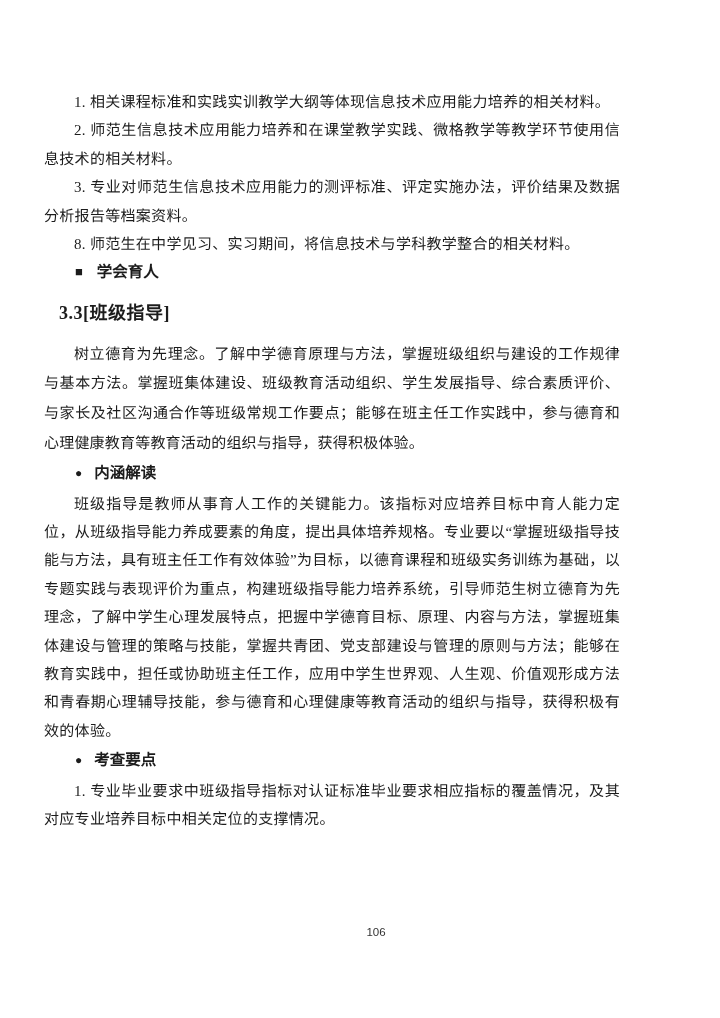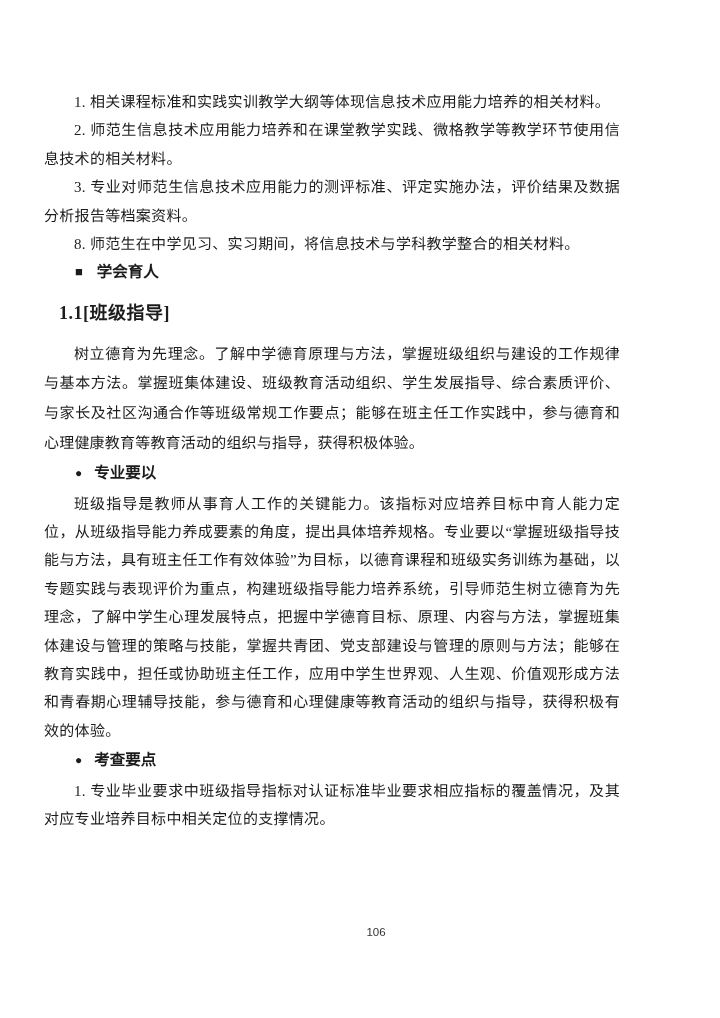--- a/index.html
+++ b/index.html
@@ -79,26 +79,26 @@
 
   <p class="para indent">1. 相关课程标准和实践实训教学大纲等体现信息技术应用能力培养的相关材料。</p>
   <p class="para indent">2. 师范生信息技术应用能力培养和在课堂教学实践、微格教学等教学环节使用信息技术的相关材料。</p>
   <p class="para indent">3. 专业对师范生信息技术应用能力的测评标准、评定实施办法，评价结果及数据分析报告等档案资料。</p>
   <p class="para indent">8. 师范生在中学见习、实习期间，将信息技术与学科教学整合的相关材料。</p>
 
   <p class="section-line">
     <span class="sq">■</span><span>学会育人</span>
   </p>
 
-  <h2 class="heading">1.1[班级指导]</h2>
+  <h2 class="heading">3.3[班级指导]</h2>
 
   <p class="para indent bold-para">树立德育为先理念。了解中学德育原理与方法，掌握班级组织与建设的工作规律与基本方法。掌握班集体建设、班级教育活动组织、学生发展指导、综合素质评价、与家长及社区沟通合作等班级常规工作要点；能够在班主任工作实践中，参与德育和心理健康教育等教育活动的组织与指导，获得积极体验。</p>
 
   <p class="bullet-line">
-    <span class="dot">●</span><span>专业要以</span>
+    <span class="dot">●</span><span>内涵解读</span>
   </p>
 
   <p class="para indent">班级指导是教师从事育人工作的关键能力。该指标对应培养目标中育人能力定位，从班级指导能力养成要素的角度，提出具体培养规格。专业要以“掌握班级指导技能与方法，具有班主任工作有效体验”为目标，以德育课程和班级实务训练为基础，以专题实践与表现评价为重点，构建班级指导能力培养系统，引导师范生树立德育为先理念，了解中学生心理发展特点，把握中学德育目标、原理、内容与方法，掌握班集体建设与管理的策略与技能，掌握共青团、党支部建设与管理的原则与方法；能够在教育实践中，担任或协助班主任工作，应用中学生世界观、人生观、价值观形成方法和青春期心理辅导技能，参与德育和心理健康等教育活动的组织与指导，获得积极有效的体验。</p>
 
   <p class="bullet-line">
     <span class="dot">●</span><span>考查要点</span>
   </p>
 
   <p class="para indent">1. 专业毕业要求中班级指导指标对认证标准毕业要求相应指标的覆盖情况，及其对应专业培养目标中相关定位的支撑情况。</p>
 

